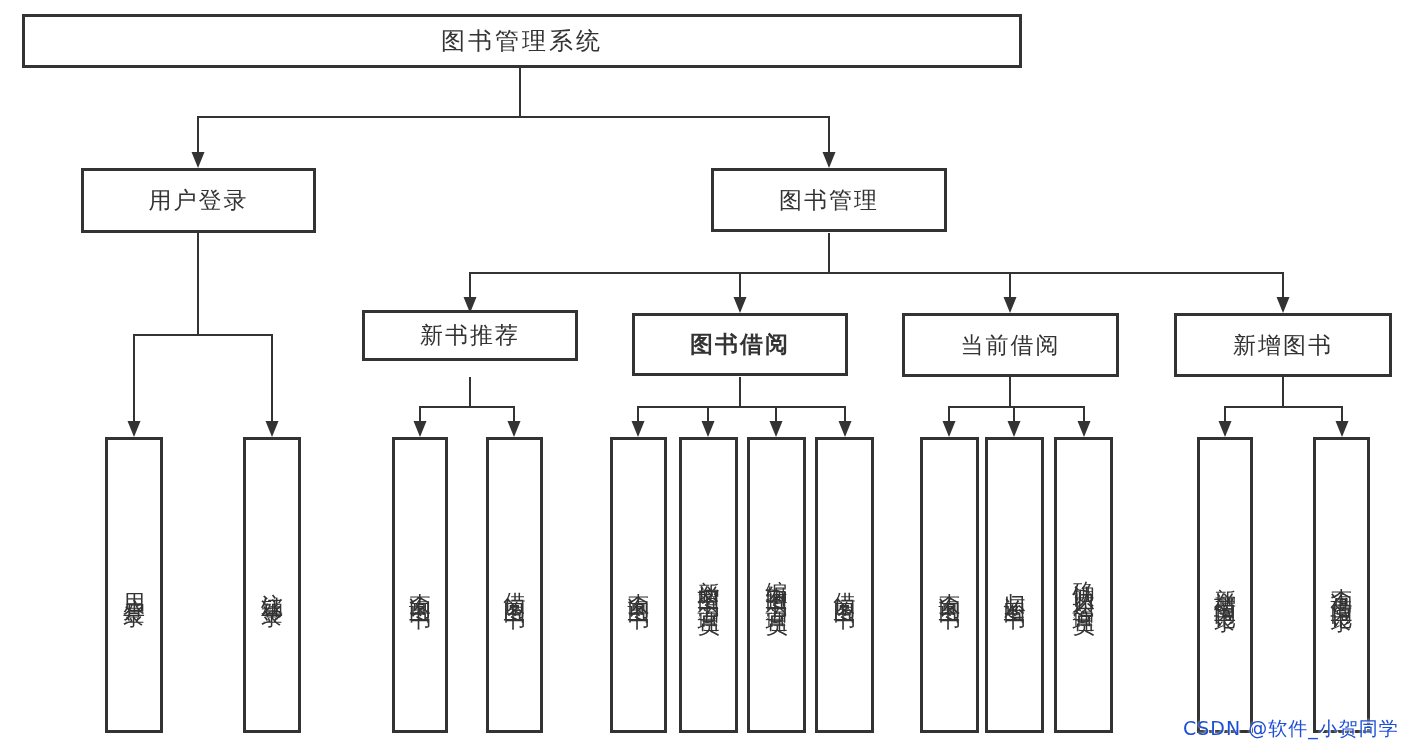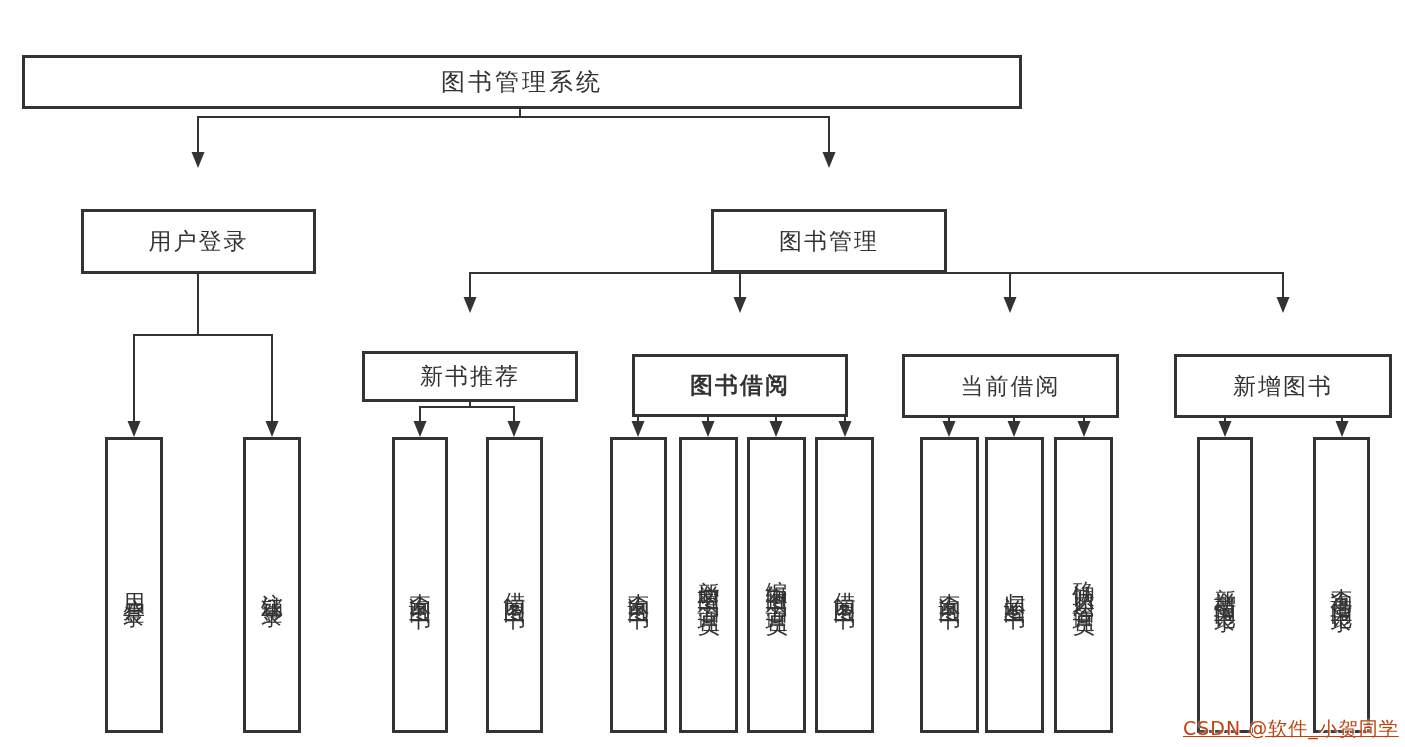--- a/index.html
+++ b/index.html
@@ -29,43 +29,41 @@
     color: #333333;
     display: flex;
     align-items: center;
     justify-content: center;
     text-align: center;
   }
   .h-node {
     font-size: 23px;
     letter-spacing: 2px;
     white-space: nowrap;
-    margin-top: 41px;
   }
   .root-node {
     font-size: 24px;
     letter-spacing: 3px;
   }
   .v-node {
     writing-mode: vertical-rl;
     text-orientation: mixed;
     font-size: 22px;
     letter-spacing: 5px;
     line-height: 1;
   }
   .watermark {
     position: absolute;
     left: 1183px;
     top: 716px;
     font-size: 19px;
     letter-spacing: 1px;
-    color: #c2410c;
+    color: #1d4ed8;
     text-shadow: 0 0 3px #ffffff, 1px 1px 0 #ffffff;
     white-space: nowrap;
-    text-decoration: underline;
   }
 </style>
 </head>
 <body>
 
 <div id="canvas">
 
   <svg id="connectors" viewBox="0 0 1405 747" xmlns="http://www.w3.org/2000/svg">
     <g stroke="#333333" stroke-width="2" fill="none">
 

